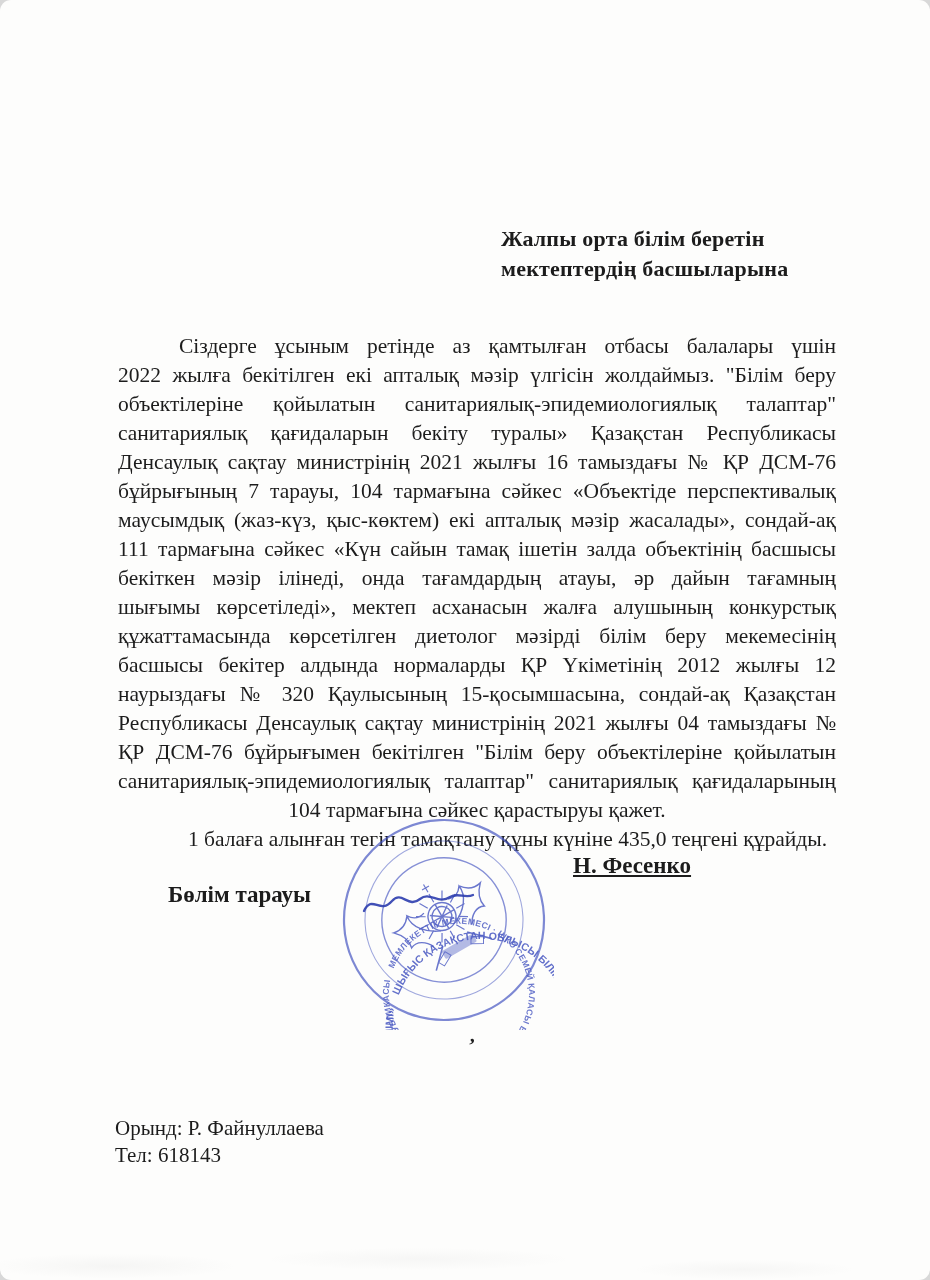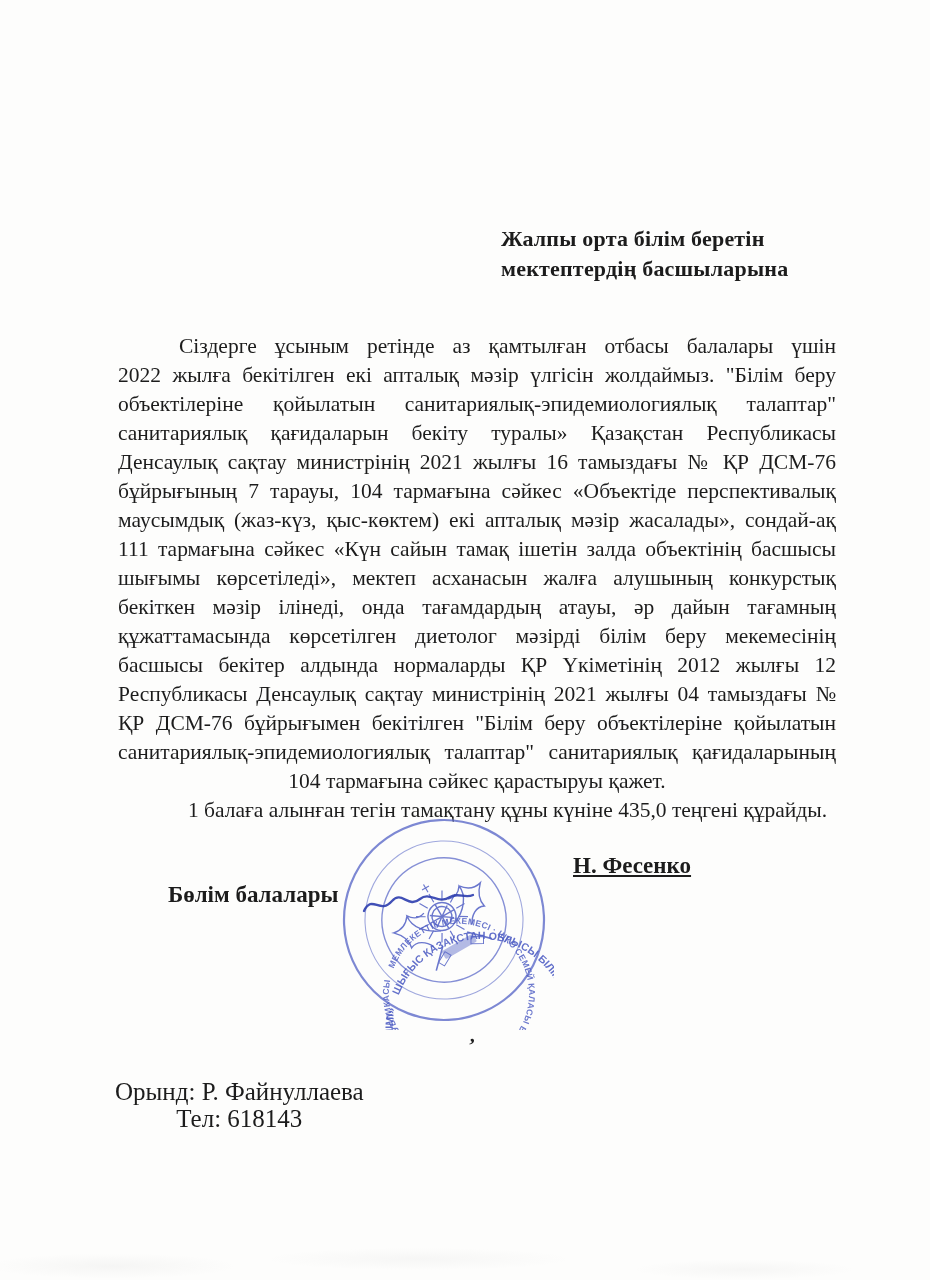--- a/index.html
+++ b/index.html
@@ -1,20 +1,21 @@
 <!DOCTYPE html>
 <html><head>
 <meta charset="utf-8">
 <style>
   html,body{margin:0;padding:0;background:#d8d8d8;}
   .page{
     position:relative;width:930px;height:1280px;margin:0 auto;
     background:#fdfdfc;overflow:hidden;
     font-family:"Liberation Serif","DejaVu Serif",serif;
     color:#1c1c1c;
+    border-radius:11px;
   }
   
   .recipient{
     position:absolute;left:501px;top:224px;
     font-weight:bold;font-size:22px;line-height:30px;
     letter-spacing:.2px;white-space:nowrap;
   }
   
   .body-text{
     position:absolute;left:118px;top:332px;width:718px;
@@ -51,22 +52,22 @@
     position:absolute;left:358px;top:884px;width:122px;height:40px;
   }
   
   .speck{
     position:absolute;left:468px;top:1034px;
     font-size:20px;font-weight:bold;color:#222;
     transform:rotate(8deg);
   }
   
   .footer{
-    position:absolute;left:115px;top:1078px;
-    font-size:25px;line-height:27px;white-space:nowrap;text-align:center;
+    position:absolute;left:115px;top:1115px;
+    font-size:21px;line-height:27px;white-space:nowrap;
   }
   
   .scan-noise{
     position:absolute;left:0;bottom:0;width:100%;height:70px;
     background:
       radial-gradient(ellipse 180px 18px at 12% 80%, rgba(120,120,120,.06), transparent 70%),
       radial-gradient(ellipse 220px 16px at 45% 70%, rgba(120,120,120,.05), transparent 70%),
       radial-gradient(ellipse 160px 14px at 80% 85%, rgba(120,120,120,.05), transparent 70%);
   }
 </style>
@@ -82,32 +83,33 @@
 
   <div class="body-text">
     <span class="line just first">Сіздерге ұсыным ретінде аз қамтылған отбасы балалары үшін</span>
     <span class="line just">2022 жылға бекітілген екі апталық мәзір үлгісін жолдаймыз. "Білім беру</span>
     <span class="line just">объектілеріне қойылатын санитариялық-эпидемиологиялық талаптар"</span>
     <span class="line just">санитариялық қағидаларын бекіту туралы» Қазақстан Республикасы</span>
     <span class="line just">Денсаулық сақтау министрінің 2021 жылғы 16 тамыздағы № ҚР ДСМ-76</span>
     <span class="line just">бұйрығының 7 тарауы, 104 тармағына сәйкес «Объектіде перспективалық</span>
     <span class="line just">маусымдық (жаз-күз, қыс-көктем) екі апталық мәзір жасалады», сондай-ақ</span>
     <span class="line just">111 тармағына сәйкес «Күн сайын тамақ ішетін залда объектінің басшысы</span>
+    <span class="line just">бекіткен мәзір ілінеді, онда тағамдардың атауы, әр дайын тағамның</span>
     <span class="line just">шығымы көрсетіледі», мектеп асханасын жалға алушының конкурстық</span>
-    <span class="line just">бекіткен мәзір ілінеді, онда тағамдардың атауы, әр дайын тағамның</span>
     <span class="line just">құжаттамасында көрсетілген диетолог мәзірді білім беру мекемесінің</span>
     <span class="line just">басшысы бекітер алдында нормаларды ҚР Үкіметінің 2012 жылғы 12</span>
+    <span class="line just">наурыздағы № 320 Қаулысының 15-қосымшасына, сондай-ақ Қазақстан</span>
     <span class="line just">Республикасы Денсаулық сақтау министрінің 2021 жылғы 04 тамыздағы №</span>
     <span class="line just">ҚР ДСМ-76  бұйрығымен бекітілген "Білім беру объектілеріне қойылатын</span>
     <span class="line just">санитариялық-эпидемиологиялық талаптар" санитариялық қағидаларының</span>
     <span class="line">104 тармағына сәйкес қарастыруы қажет.</span>
     <span class="line first">1 балаға алынған тегін тамақтану құны күніне 435,0 теңгені құрайды.</span>
   </div>
 
-  <div class="sig-title">Бөлім балалары</div>
+  <div class="sig-title">Бөлім тарауы</div>
   <div class="sig-name">Н. Фесенко</div>
 
   <svg class="stamp" viewBox="0 0 220 220">
     <g transform="rotate(-24 110 110)">
       <g stroke="#4353c0" fill="none">
         <circle cx="110" cy="110" r="100" stroke-width="2.2" opacity=".75"></circle>
         <circle cx="110" cy="110" r="79" stroke-width="1.1" opacity=".55"></circle>
         <circle cx="110" cy="110" r="62" stroke-width="1.4" opacity=".7"></circle>
       </g>
       <defs>

